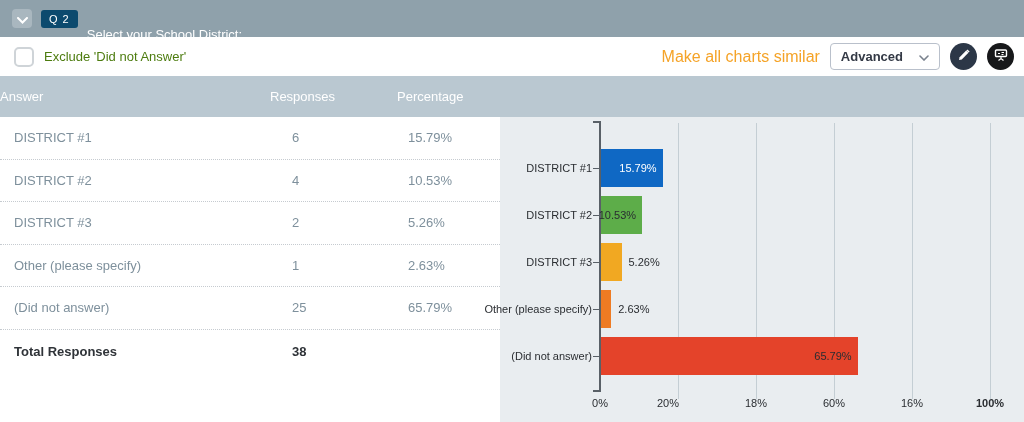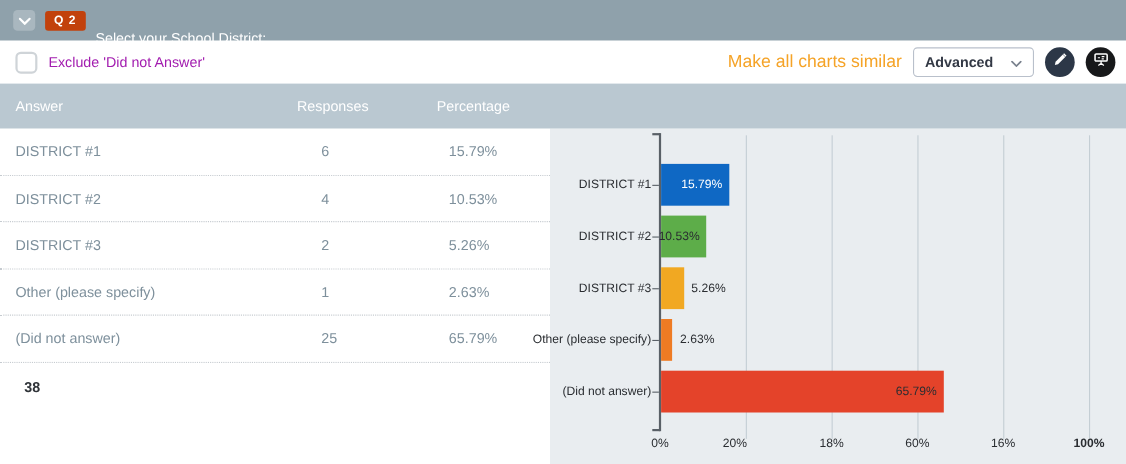--- a/index.html
+++ b/index.html
@@ -4,40 +4,40 @@
 <style>
   * { box-sizing: border-box; margin: 0; padding: 0; }
   body {
     width: 1024px; height: 422px; overflow: hidden;
     font-family: "Liberation Sans", sans-serif; background: #ffffff;
   }
   
   .qbar { height: 37px; background: #8fa1ab; display: flex; align-items: center; padding: 0 12px; gap: 9px; }
   .collapse-btn { width: 20px; height: 19px; background: #a9b7bf; border-radius: 4px;
     display: flex; align-items: center; justify-content: center; cursor: pointer; flex: 0 0 auto; }
-  .q-badge { background: #c2410c; color: #fff; font-size: 11px; font-weight: bold;
+  .q-badge { background: #0c4a6e; color: #fff; font-size: 11px; font-weight: normal;
     padding: 3px 8px; border-radius: 3px; letter-spacing: 1px; }
   .q-title { color: #ffffff; font-size: 13px; margin-top: 32px; }
   
   .toolbar { height: 39px; background: #ffffff; display: flex; align-items: center; padding: 0 10px 0 14px; gap: 10px; }
   .checkbox { width: 20px; height: 20px; border: 2px solid #cfd4d8; border-radius: 5px; background: #fff; cursor: pointer; }
-  .exclude-label { font-size: 13px; color: #a21caf; }
+  .exclude-label { font-size: 13px; color: #4d7c0f; }
   .spacer { flex: 1; }
   .link { color: #f5a327; font-size: 16px; cursor: pointer; }
   .select { height: 27px; border: 1px solid #b9c0cb; border-radius: 4px; background: #fff;
     display: flex; align-items: center; gap: 16px; padding: 0 10px; font-size: 13px;
     font-weight: bold; color: #333945; cursor: pointer; }
   .circle-btn { width: 27px; height: 27px; border-radius: 50%; display: flex;
     align-items: center; justify-content: center; cursor: pointer; flex: 0 0 auto; }
   .circle-btn.edit { background: #2c3747; }
   .circle-btn.present { background: #17181a; }
   
   .colhead { height: 41px; background: #bac8d1; display: grid;
     grid-template-columns: 270px 127px 1fr; align-items: center; color: #ffffff; font-size: 13px; }
-  .colhead .c0 { padding-left: 14px; }
+  .colhead .c0 { }
   
   .content { display: flex; height: 305px; }
   .table-rows { width: 500px; background: #fff; }
   .trow { display: grid; grid-template-columns: 270px 127px 1fr; align-items: center;
     height: 42.5px; border-bottom: 1px dotted #c6cbd0; font-size: 13px; color: #7e909c; }
   .trow .a { padding-left: 14px; }
   .trow .r { padding-left: 22px; }
   .trow .p { padding-left: 11px; }
   .trow.total { border-bottom: none; color: #2f3338; font-weight: bold; height: 44px; }
   
@@ -127,20 +127,21 @@
       <span class="a">Other (please specify)</span>
       <span class="r">1</span>
       <span class="p">2.63%</span>
     </div>
     <div class="trow">
       <span class="a">(Did not answer)</span>
       <span class="r">25</span>
       <span class="p">65.79%</span>
     </div>
     <div class="trow total">
+      <span class="a">Total Responses</span>
       <span class="r">38</span>
       <span class="p"></span>
     </div>
   </div>
 
   <div class="chart-panel">
     <div class="axis-line"></div>
     <div class="axis-cap" style="top:4px"></div>
     <div class="axis-cap" style="top:273px"></div>
   <div class="xtick-label" style="left: 100px;">0%</div>

